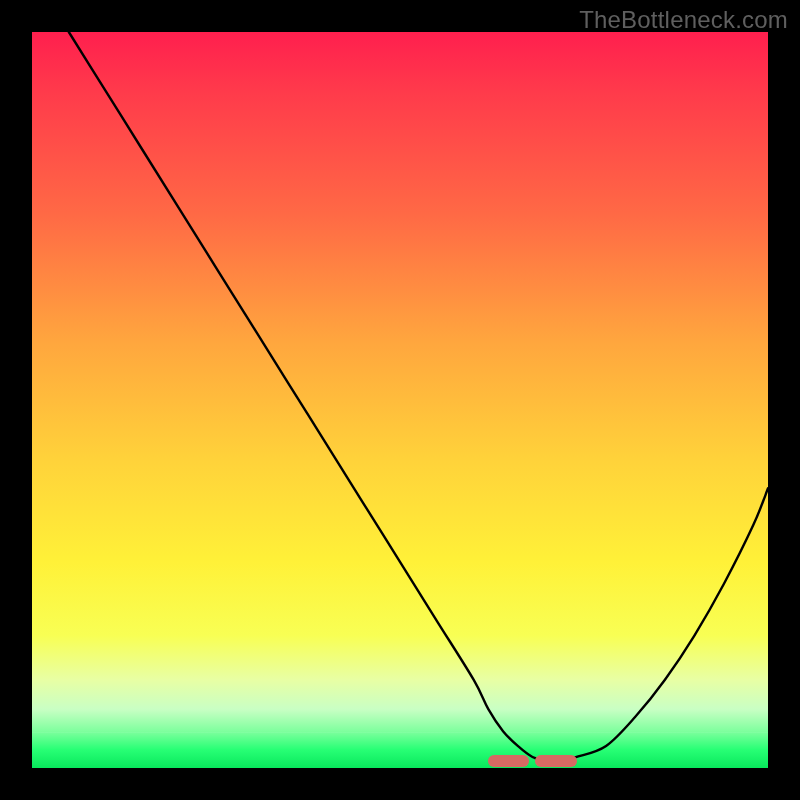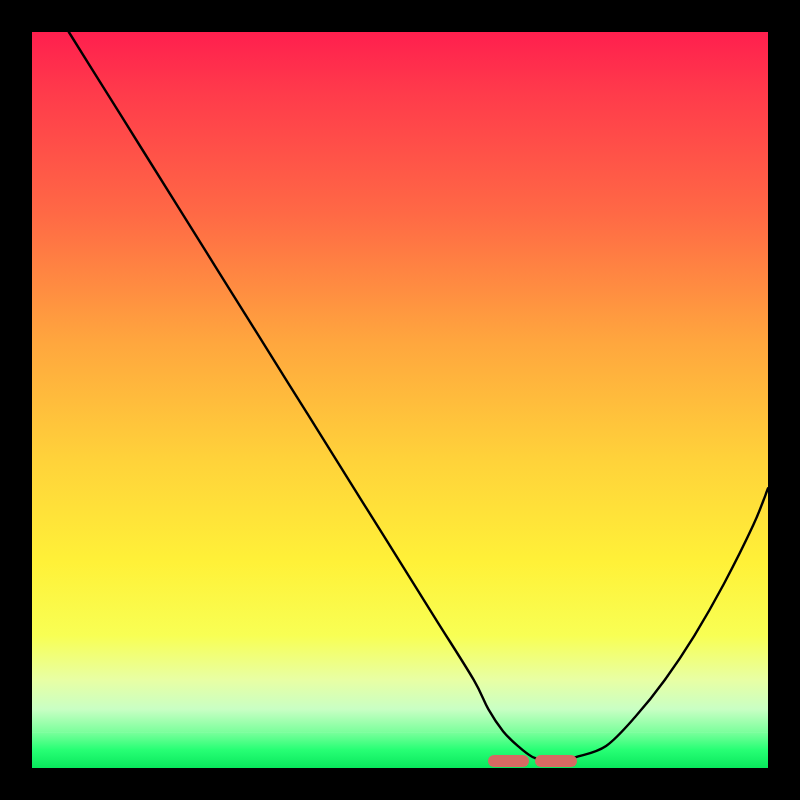--- a/index.html
+++ b/index.html
@@ -72,20 +72,21 @@
     position: absolute;
     background: #d76a63;
     height: 12px;
     border-radius: 6px;
   }
 </style>
 </head>
 <body>
 
 <div class="frame">
+  <div class="watermark">TheBottleneck.com</div>
 
   <div class="plot-area">
     <svg class="curve" viewBox="0 0 736 736" preserveAspectRatio="none">
       <path id="curve-path" fill="none" stroke="#000" stroke-width="2.4" stroke-linecap="round" stroke-linejoin="round" d="M 36.800000000000004,0 C 42.93333333333334,9.813333333333333 61.33333333333334,39.25333333333333 73.60000000000001,58.879999999999995 C 85.86666666666667,78.50666666666666 98.13333333333333,98.13333333333333 110.39999999999999,117.75999999999999 C 122.66666666666666,137.38666666666666 134.93333333333334,157.01333333333332 147.20000000000002,176.64 C 159.4666666666667,196.26666666666665 171.73333333333335,215.89333333333332 184,235.51999999999998 C 196.26666666666665,255.14666666666665 208.53333333333333,274.77333333333337 220.79999999999998,294.40000000000003 C 233.06666666666663,314.0266666666667 245.3333333333333,333.6533333333333 257.59999999999997,353.28 C 269.8666666666666,372.90666666666664 282.1333333333334,392.53333333333336 294.40000000000003,412.16 C 306.6666666666667,431.7866666666667 318.93333333333334,451.41333333333336 331.2,471.04 C 343.46666666666664,490.6666666666667 355.73333333333335,510.2933333333333 368,529.92 C 380.26666666666665,549.5466666666666 392.53333333333336,569.1733333333333 404.8,588.8 C 417.06666666666666,608.4266666666666 433.0133333333333,632.96 441.59999999999997,647.6800000000001 C 450.1866666666666,662.4000000000001 451.4133333333333,668.5333333333333 456.32,677.12 C 461.2266666666667,685.7066666666667 466.1333333333333,693.0666666666667 471.04,699.2 C 475.9466666666667,705.3333333333334 480.85333333333335,709.6266666666667 485.76000000000005,713.92 C 490.66666666666674,718.2133333333333 495.5733333333334,722.5066666666667 500.48,724.96 C 505.38666666666666,727.4133333333334 510.2933333333333,728.0266666666666 515.1999999999999,728.64 C 520.1066666666666,729.2533333333333 525.0133333333333,729.2533333333333 529.92,728.64 C 534.8266666666666,728.0266666666666 537.28,727.4133333333334 544.64,724.96 C 552,722.5066666666667 564.2666666666667,720.6666666666666 574.08,713.92 C 583.8933333333334,707.1733333333333 593.7066666666667,695.52 603.52,684.48 C 613.3333333333333,673.44 623.1466666666668,661.1733333333334 632.96,647.6800000000001 C 642.7733333333333,634.1866666666667 652.5866666666667,619.4666666666667 662.4,603.52 C 672.2133333333333,587.5733333333333 682.0266666666666,570.4 691.8399999999999,552 C 701.6533333333332,533.6 713.92,509.06666666666666 721.28,493.12 C 728.64,477.17333333333335 733.5466666666666,462.4533333333333 736,456.32"></path>
     </svg>
 
     <div id="min-nub-1" class="nub" style="left: 456.32px; width: 41.16px; top: 722.64px;"></div>
     <div id="min-nub-2" class="nub" style="left: 503.48px; width: 41.16px; top: 722.64px;"></div>
   </div>
 </div>

